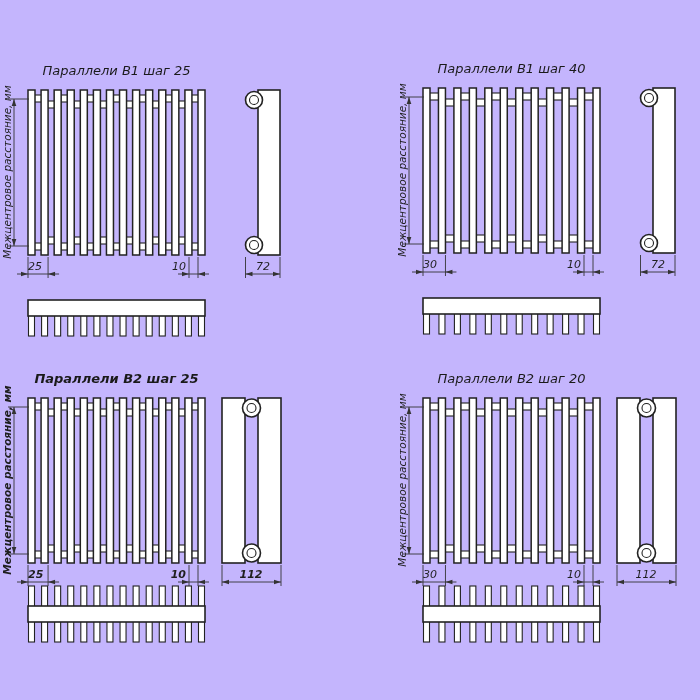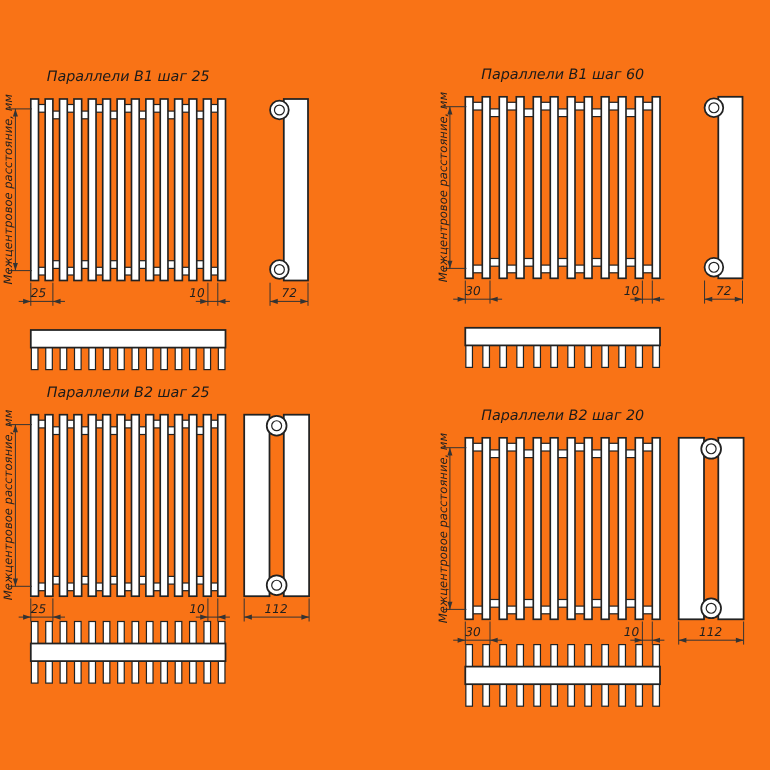--- a/index.html
+++ b/index.html
@@ -1,16 +1,16 @@
 <!DOCTYPE html>
 <html><head>
 <meta charset="utf-8">
 <style>
   html,body{margin:0;padding:0;background:#fff;}
-  .canvas{position:relative;width:700px;height:700px;background:#f97316;overflow:hidden;
+  .canvas{position:relative;width:700px;height:700px;background:#c4b5fd;overflow:hidden;
           font-family:"DejaVu Sans",sans-serif;}
   .quadrant{position:absolute;width:320px;height:305px;}
   .q-title{position:absolute;left:28px;top:3px;width:177px;text-align:center;
            font-style:italic;font-size:13px;color:#1a1a1a;white-space:nowrap;}
   .q-svg{position:absolute;left:0;top:0;}
   
   .c{fill:#ffffff;stroke:#222;}
   .tube{stroke-width:1.5;}
   .bridge{stroke-width:1.1;}
   .solid{stroke-width:1.6;}
@@ -110,21 +110,21 @@
           <polygon class="arrowhead" points="14,186 11.7,179 16.3,179"></polygon>
         </g>
       <text class="dimtxt" x="28" y="210" text-anchor="start">25</text>
       <text class="dimtxt" x="186" y="210" text-anchor="end">10</text>
       <text class="dimtxt" x="263" y="210" text-anchor="middle">72</text>
       <text class="vlabeltxt" transform="translate(11 112) rotate(-90)" text-anchor="middle">Межцентровое расстояние, мм</text>
     </svg>
   </div>
 
   <div class="quadrant" style="left:395px;top:58px;">
-    <div class="q-title">Параллели В1 шаг 60</div>
+    <div class="q-title">Параллели В1 шаг 40</div>
     <svg class="q-svg" width="320" height="305">
       <g class="geom">
           <rect x="34.2" y="35" width="10.054545454545448" height="7" class="c bridge"></rect>
           <rect x="34.2" y="183" width="10.054545454545448" height="7" class="c bridge"></rect>
           <rect x="49.654545454545456" y="41" width="10.054545454545448" height="7" class="c bridge"></rect>
           <rect x="49.654545454545456" y="177" width="10.054545454545448" height="7" class="c bridge"></rect>
           <rect x="65.10909090909091" y="35" width="10.054545454545462" height="7" class="c bridge"></rect>
           <rect x="65.10909090909091" y="183" width="10.054545454545462" height="7" class="c bridge"></rect>
           <rect x="80.56363636363638" y="41" width="10.054545454545433" height="7" class="c bridge"></rect>
           <rect x="80.56363636363638" y="177" width="10.054545454545433" height="7" class="c bridge"></rect>
@@ -193,21 +193,21 @@
           <polygon class="arrowhead" points="14,39 16.3,46 11.7,46"></polygon>
           <polygon class="arrowhead" points="14,186 11.7,179 16.3,179"></polygon>
         </g>
       <text class="dimtxt" x="28" y="210" text-anchor="start">30</text>
       <text class="dimtxt" x="186" y="210" text-anchor="end">10</text>
       <text class="dimtxt" x="263" y="210" text-anchor="middle">72</text>
       <text class="vlabeltxt" transform="translate(11 112) rotate(-90)" text-anchor="middle">Межцентровое расстояние, мм</text>
     </svg>
   </div>
 
-  <div class="quadrant" style="left:0px;top:347px;">
+  <div class="quadrant" style="left:0px;top:368px;font-weight:bold;">
     <div class="q-title">Параллели В2 шаг 25</div>
     <svg class="q-svg" width="320" height="305">
       <g class="geom">
           <rect x="34.2" y="35" width="7.6769230769230745" height="7" class="c bridge"></rect>
           <rect x="34.2" y="183" width="7.6769230769230745" height="7" class="c bridge"></rect>
           <rect x="47.27692307692308" y="41" width="7.676923076923067" height="7" class="c bridge"></rect>
           <rect x="47.27692307692308" y="177" width="7.676923076923067" height="7" class="c bridge"></rect>
           <rect x="60.353846153846156" y="35" width="7.676923076923067" height="7" class="c bridge"></rect>
           <rect x="60.353846153846156" y="183" width="7.676923076923067" height="7" class="c bridge"></rect>
           <rect x="73.43076923076923" y="41" width="7.6769230769230745" height="7" class="c bridge"></rect>

